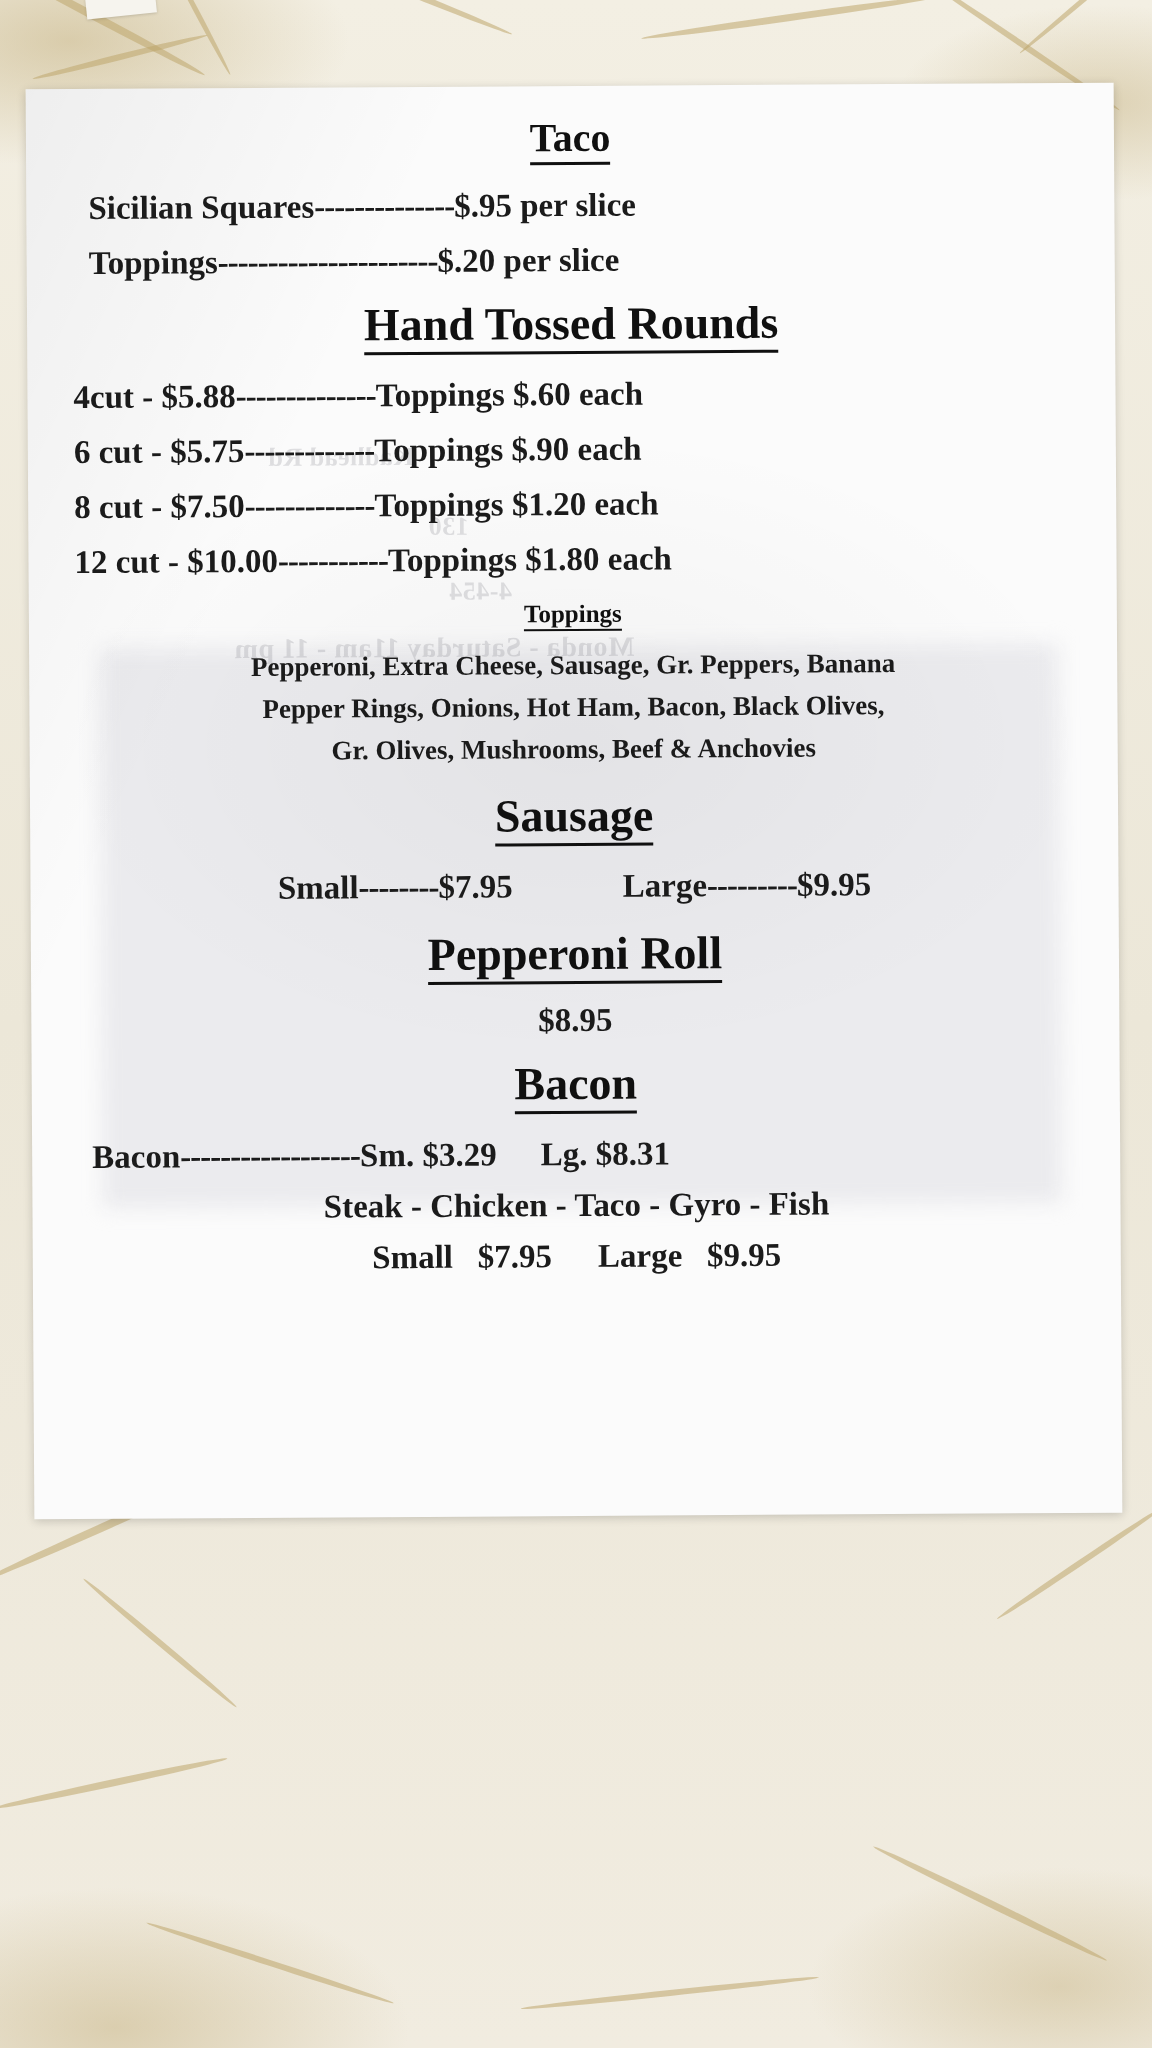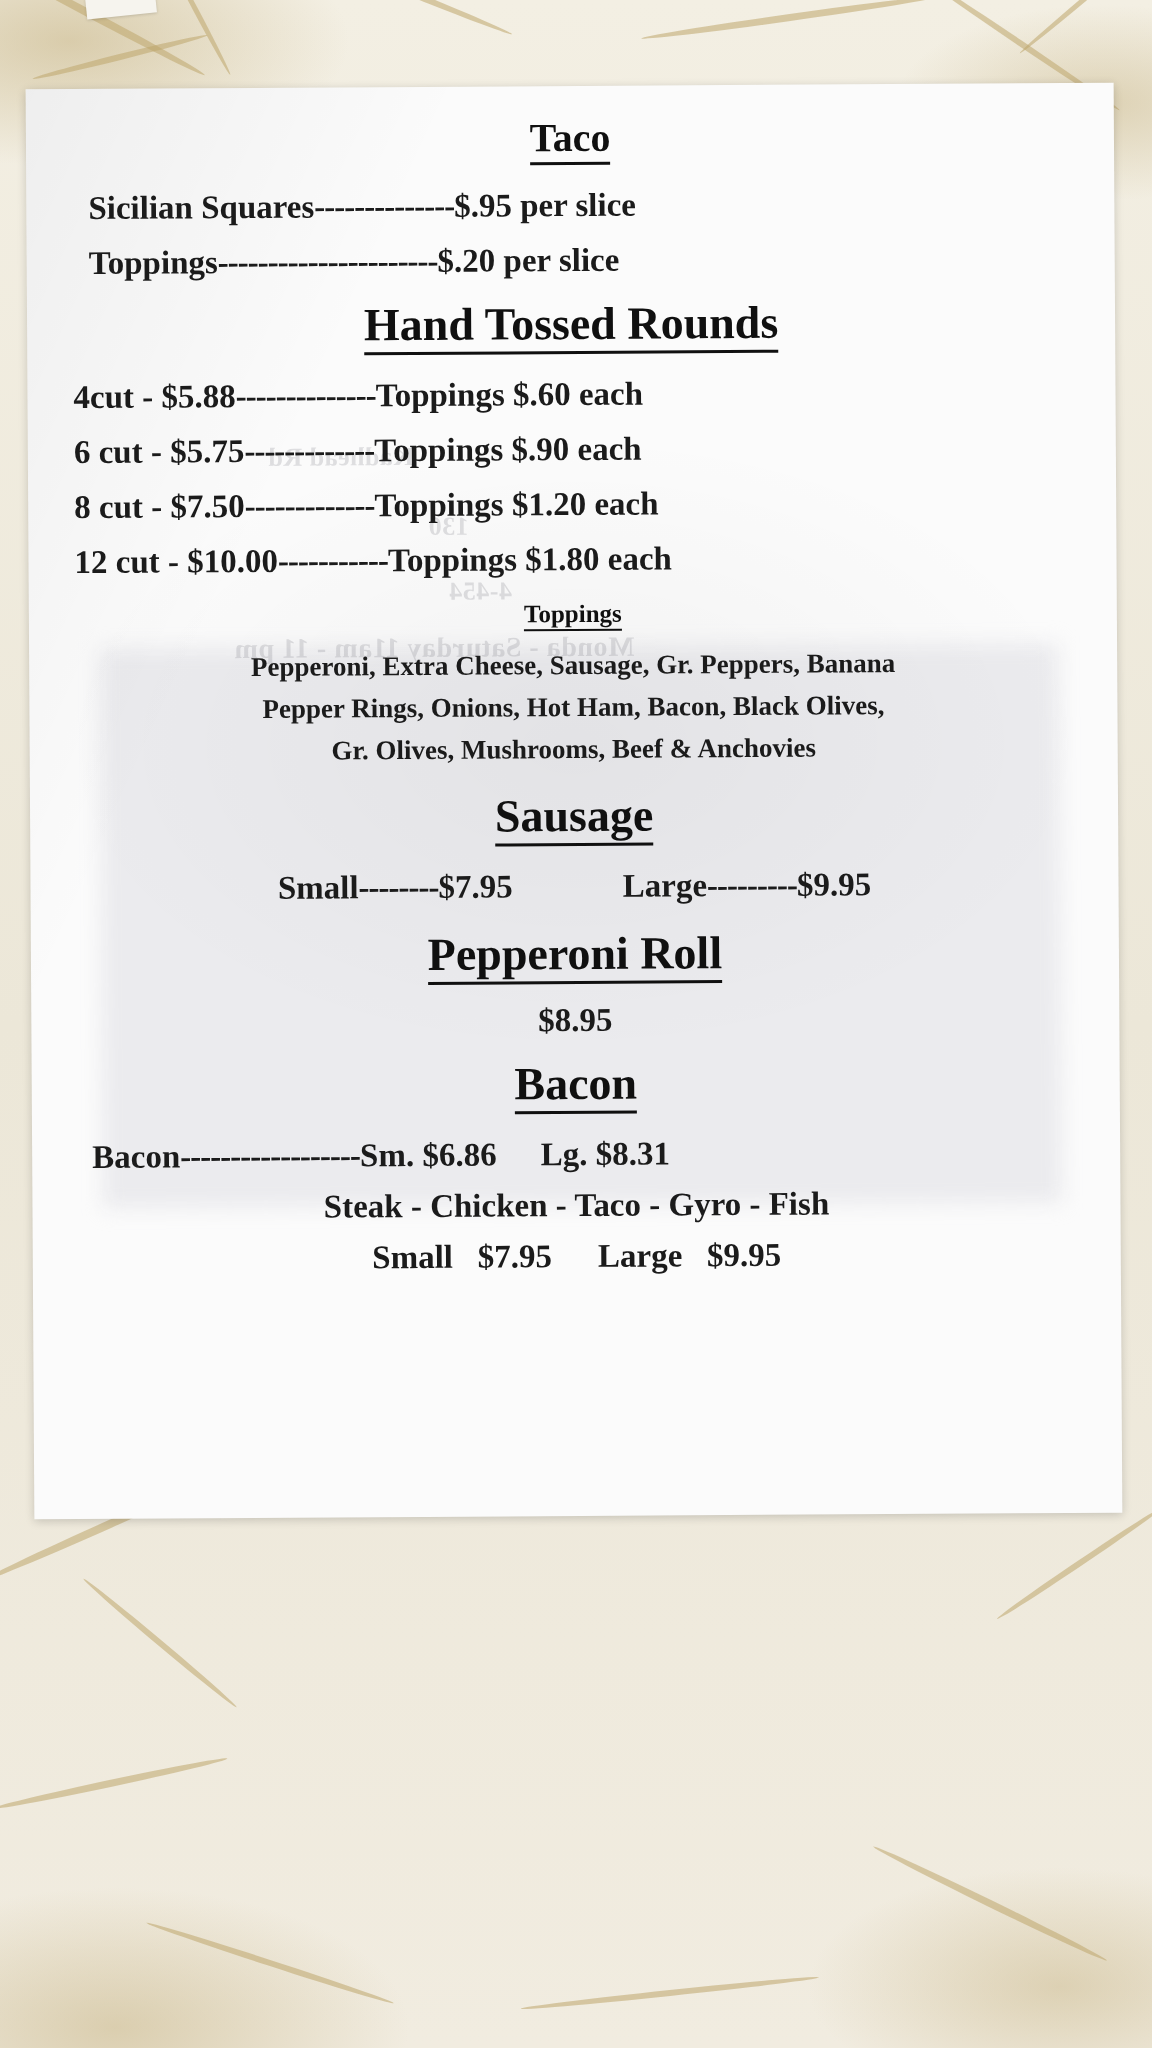--- a/index.html
+++ b/index.html
@@ -271,21 +271,21 @@
     <div class="price-center">$8.95</div>
 
     <div class="sp-18"></div>
     <div class="section-head h-big">
       <span>Bacon</span>
     </div>
     <div class="sp-22"></div>
     <div class="row" style="padding-left:34px;">
       <span>Bacon</span>
       <span class="dots">------------------</span>
-      <span>Sm. $6.86</span>
+      <span>Sm. $3.29</span>
       <span style="display:inline-block;width:44px;"></span>
       <span>Lg. $8.31</span>
     </div>
     <div class="sp-14"></div>
     <div class="price-center">Steak  -  Chicken  -  Taco  -  Gyro  -  Fish</div>
     <div class="sp-14"></div>
     <div class="salad-row">
       <span>
         <span>Small</span>
         &nbsp;&nbsp;<span>$7.95</span>

